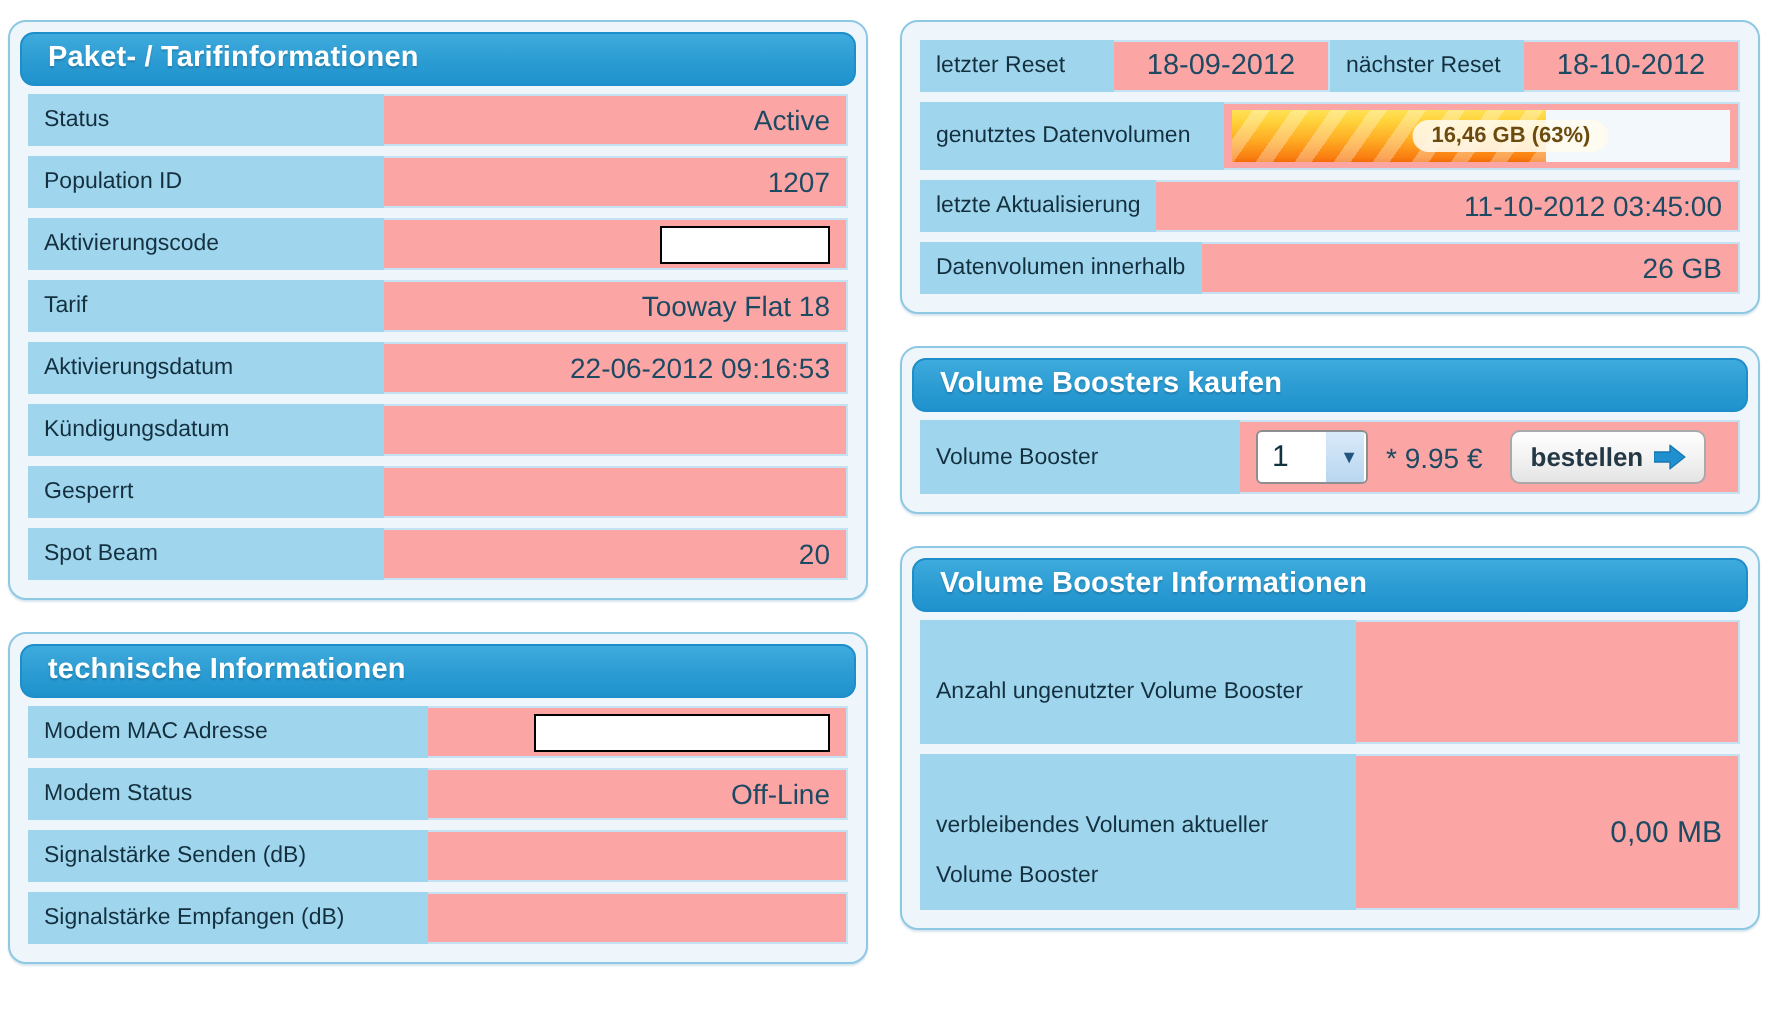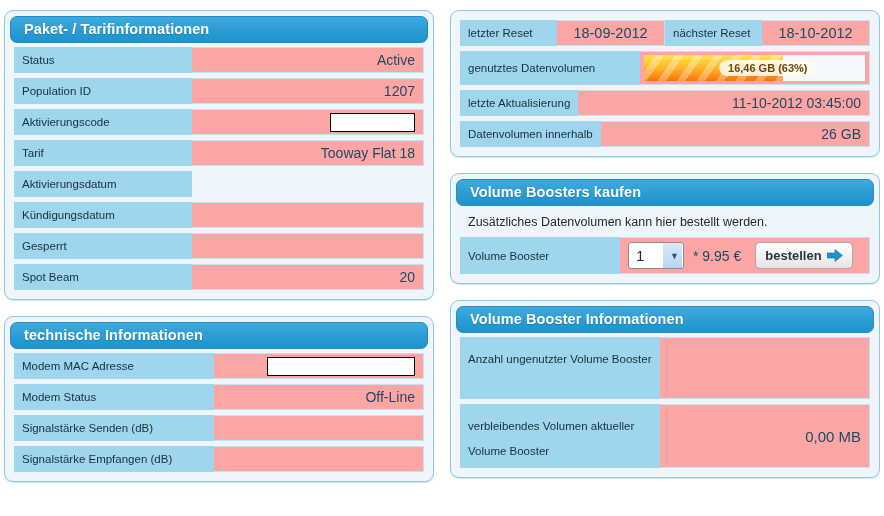--- a/index.html
+++ b/index.html
@@ -120,21 +120,21 @@
   }
   .split-half { display: flex; flex: 1 1 0; min-height: 26px; }
   .split-half .cell-label { flex: 1 1 auto; width: auto; }
   .split-half .cell-value {
     flex: 0 0 108px;
     justify-content: center;
     font-size: 14.5px;
   }
 
   
-  .row-progress .cell-label { width: 180px; }
+  .row-progress .cell-label { width: 152px; }
   .row-progress .cell-value {
     padding: 3px 4px;
     justify-content: flex-end;
     position: relative;
   }
   .progress-track {
     position: relative;
     flex: 1 1 auto;
     height: 26px;
     background: #f3f8fc;
@@ -237,23 +237,23 @@
     border: 1px solid #a9a9a9;
     border-radius: 5px;
     background: linear-gradient(to bottom, #fefefe 0%, #f3f3f3 50%, #e4e4e4 100%);
     cursor: pointer;
     white-space: nowrap;
   }
   .btn-order .arrow-ico { display: inline-flex; align-items: center; }
 
   
   .p-bi .cell-label {
-    width: 200px;
+    width: 218px;
     align-items: flex-start;
-    padding-top: 10px;
+    padding-top: 24px;
     font-size: 11.5px;
     line-height: 25px;
     display: block;
   }
   .p-bi .row { min-height: 62px; }
   .p-bi .cell-value { align-items: center; font-size: 15px; }
 </style>
 </head>
 <body>
 
@@ -282,20 +282,21 @@
           </div>
         </div>
 
         <div class="row">
           <div class="cell-label">Tarif</div>
           <div class="cell-value">Tooway Flat 18</div>
         </div>
 
         <div class="row">
           <div class="cell-label">Aktivierungsdatum</div>
+          <div class="cell-value">22-06-2012 09:16:53</div>
         </div>
 
         <div class="row">
           <div class="cell-label">Kündigungsdatum</div>
           <div class="cell-value"></div>
         </div>
 
         <div class="row">
           <div class="cell-label">Gesperrt</div>
           <div class="cell-value"></div>
@@ -376,21 +377,20 @@
           <div class="cell-value">26 GB</div>
         </div>
 
       </div>
     </section>
 
     <section class="panel p-buy">
       <div class="panel-header">Volume Boosters kaufen</div>
       <div class="panel-body">
 
-        <div class="hint-text">Zusätzliches Datenvolumen kann hier bestellt werden.</div>
 
         <div class="row row-buy">
           <div class="cell-label">Volume Booster</div>
           <div class="cell-value">
 
             <span class="select-wrap">
               <select class="qty-select">
                 <option>1</option>
                 <option>2</option>
                 <option>3</option>

